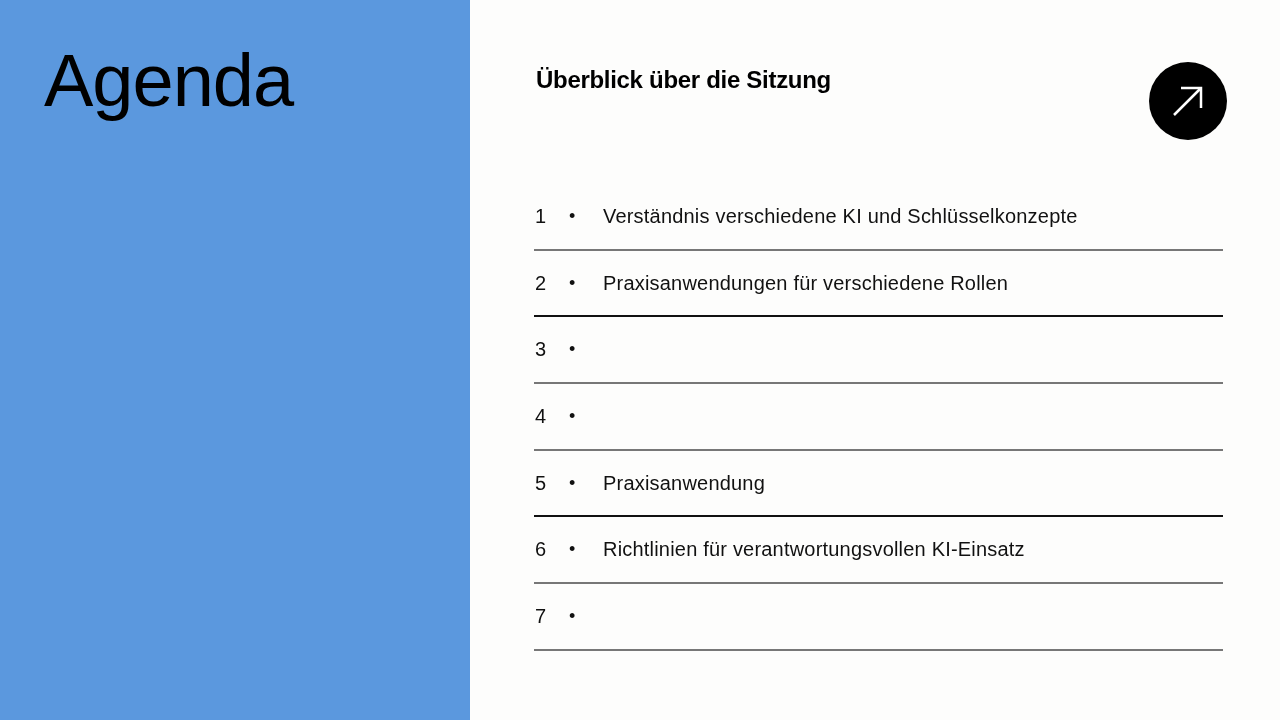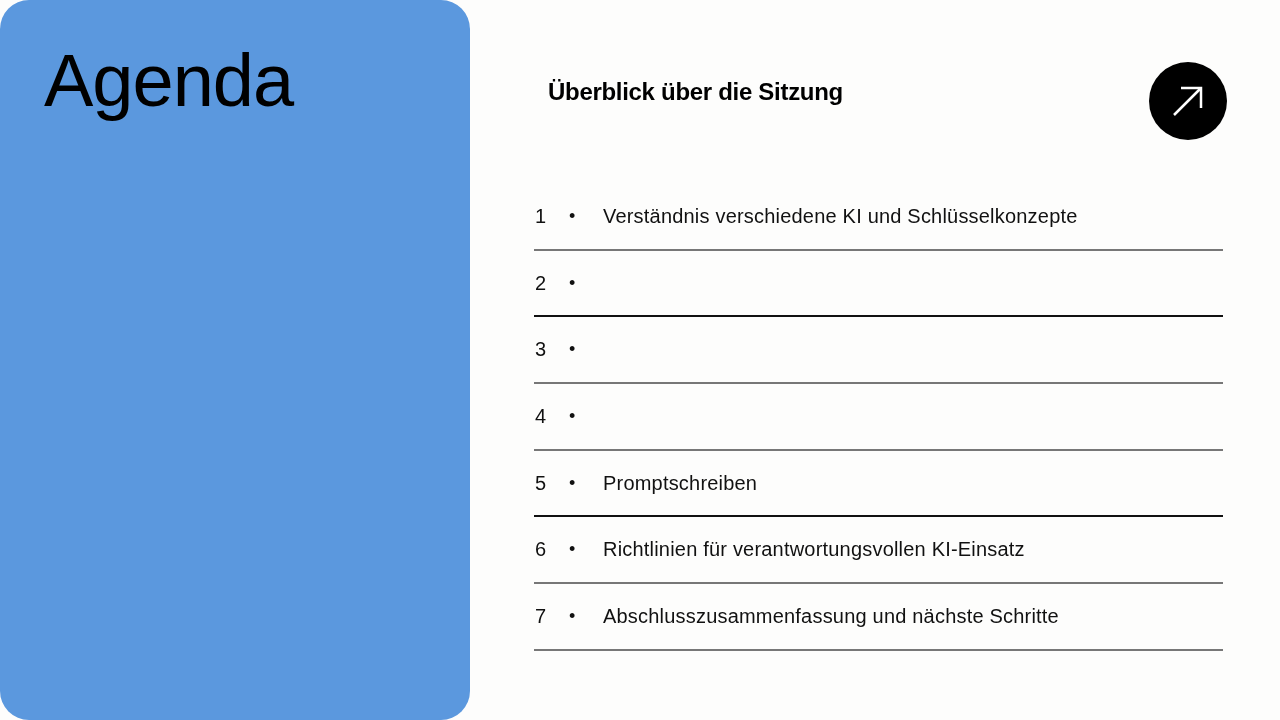--- a/index.html
+++ b/index.html
@@ -7,32 +7,31 @@
       width: 1280px; height: 720px; overflow: hidden;
       background: #fdfdfc;
       font-family: "Liberation Sans", "DejaVu Sans", sans-serif;
       color: #111;
       position: relative;
     }
     .left-panel {
       position: absolute; left: 0; top: 0;
       width: 470px; height: 720px;
       background: #5b98de;
-      border-radius: 29px;
     }
     .title {
       position: absolute; left: 44px; top: 44px;
       font-size: 74px; font-weight: 500;
       letter-spacing: -1px;
       color: #000;
       margin: 0; line-height: 1;
     }
     .subtitle {
       position: absolute; left: 536px; top: 66px;
-      font-size: 24px; color: #000; margin: 12px;
+      font-size: 24px; color: #000; margin: 0;
       letter-spacing: -0.3px;
       text-align: right;
     }
     .arrow-button {
       position: absolute; left: 1149px; top: 62px;
       width: 78px; height: 78px; border-radius: 50%;
       background: #000;
       display: flex; align-items: center; justify-content: center;
       cursor: pointer;
     }
@@ -71,37 +70,37 @@
 
 <ul class="agenda-list">
   <li class="agenda-item">
     <span class="num">1</span>
     <span class="bullet">•</span>
     <span class="label">Verständnis verschiedene KI und Schlüsselkonzepte</span>
   </li>
   <li class="agenda-item strong">
     <span class="num">2</span>
     <span class="bullet">•</span>
+    <span class="label">Praxisanwendungen für verschiedene Rollen</span>
   </li>
   <li class="agenda-item">
     <span class="num">3</span>
     <span class="bullet">•</span>
   </li>
   <li class="agenda-item">
     <span class="num">4</span>
     <span class="bullet">•</span>
   </li>
   <li class="agenda-item strong">
     <span class="num">5</span>
     <span class="bullet">•</span>
-    <span class="label">Promptschreiben</span>
+    <span class="label">Praxisanwendung</span>
   </li>
   <li class="agenda-item">
     <span class="num">6</span>
     <span class="bullet">•</span>
     <span class="label">Richtlinien für verantwortungsvollen KI-Einsatz</span>
   </li>
   <li class="agenda-item">
     <span class="num">7</span>
     <span class="bullet">•</span>
-    <span class="label">Abschlusszusammenfassung und nächste Schritte</span>
   </li>
 </ul>
 
 </body></html>

